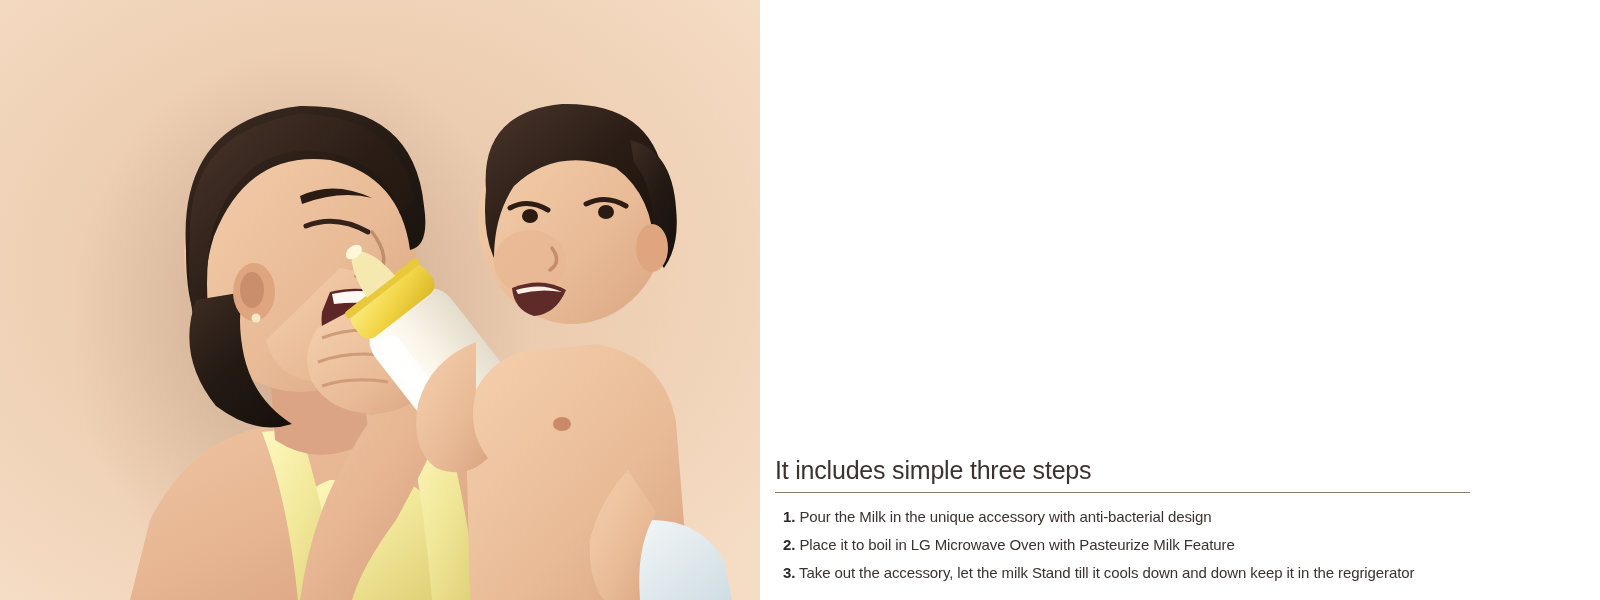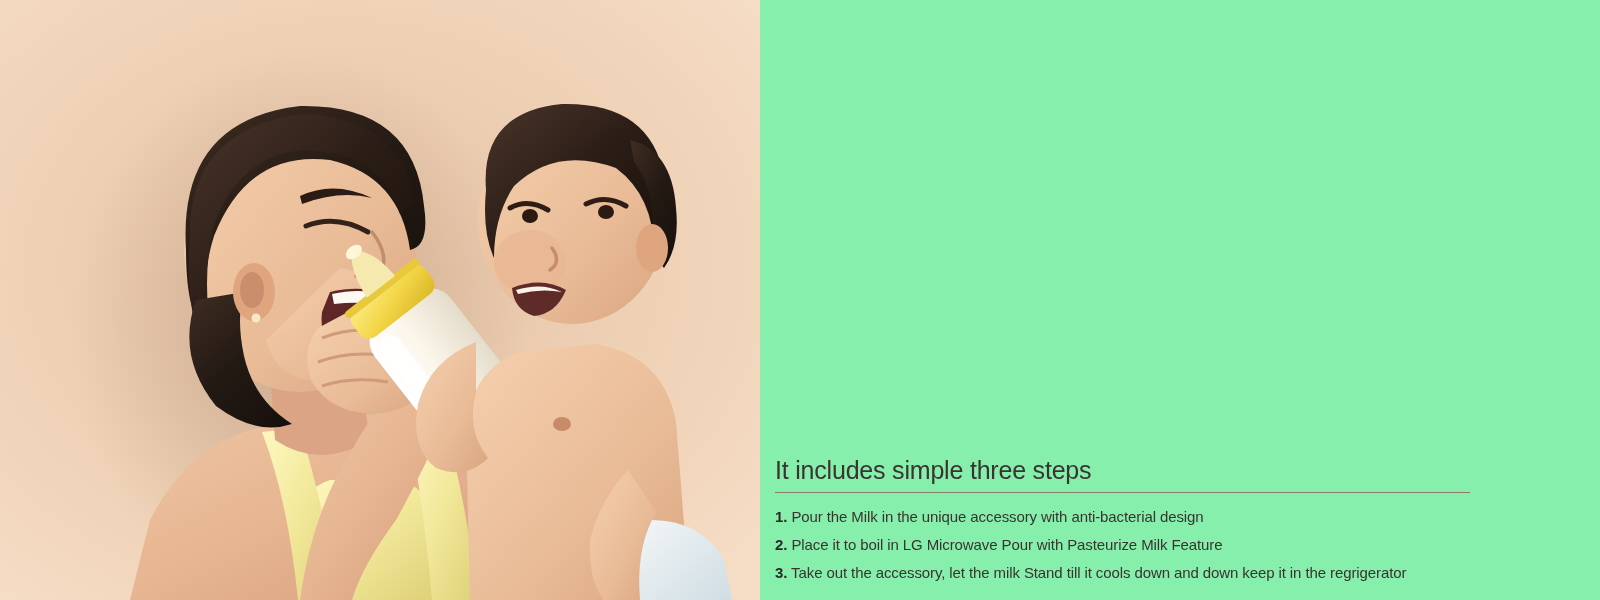--- a/index.html
+++ b/index.html
@@ -11,21 +11,21 @@
     width: 1600px;
     height: 600px;
     overflow: hidden;
     background: #f5dcc4;
     font-family: "Liberation Sans", sans-serif;
   }
   .banner {
     position: relative;
     width: 1600px;
     height: 600px;
-    background: #86efac;
+    background: #ffffff;
     overflow: hidden;
   }
 
   
   .photo-area {
     position: absolute;
     left: 0;
     top: 0;
     width: 760px;
     height: 600px;
@@ -58,21 +58,21 @@
     padding: 0 0 7px 0;
     white-space: nowrap;
   }
   .steps-divider {
     width: 695px;
     height: 1px;
     background: #8c7a6b;
     margin: 0 0 10px 0;
   }
   .steps-list {
-    margin: 0;
+    margin: 8px;
     padding: 0;
     list-style: none;
   }
   .step-item {
     font-family: "Liberation Sans", sans-serif;
     font-size: 15px;
     line-height: 28px;
     color: #3a3330;
     white-space: nowrap;
     letter-spacing: -0.1px;
@@ -236,21 +236,21 @@
 
     <div class="steps-divider"></div>
 
     <ul class="steps-list">
       <li class="step-item">
         <span class="step-num">1.</span>
         <span class="step-text">Pour the Milk in the unique accessory with anti-bacterial design</span>
       </li>
       <li class="step-item">
         <span class="step-num">2.</span>
-        <span class="step-text">Place it to boil in LG Microwave Pour with Pasteurize Milk Feature</span>
+        <span class="step-text">Place it to boil in LG Microwave Oven with Pasteurize Milk Feature</span>
       </li>
       <li class="step-item">
         <span class="step-num">3.</span>
         <span class="step-text">Take out the accessory, let the milk Stand till it cools down and down keep it in the regrigerator</span>
       </li>
     </ul>
   </div>
 
 </div>
 

